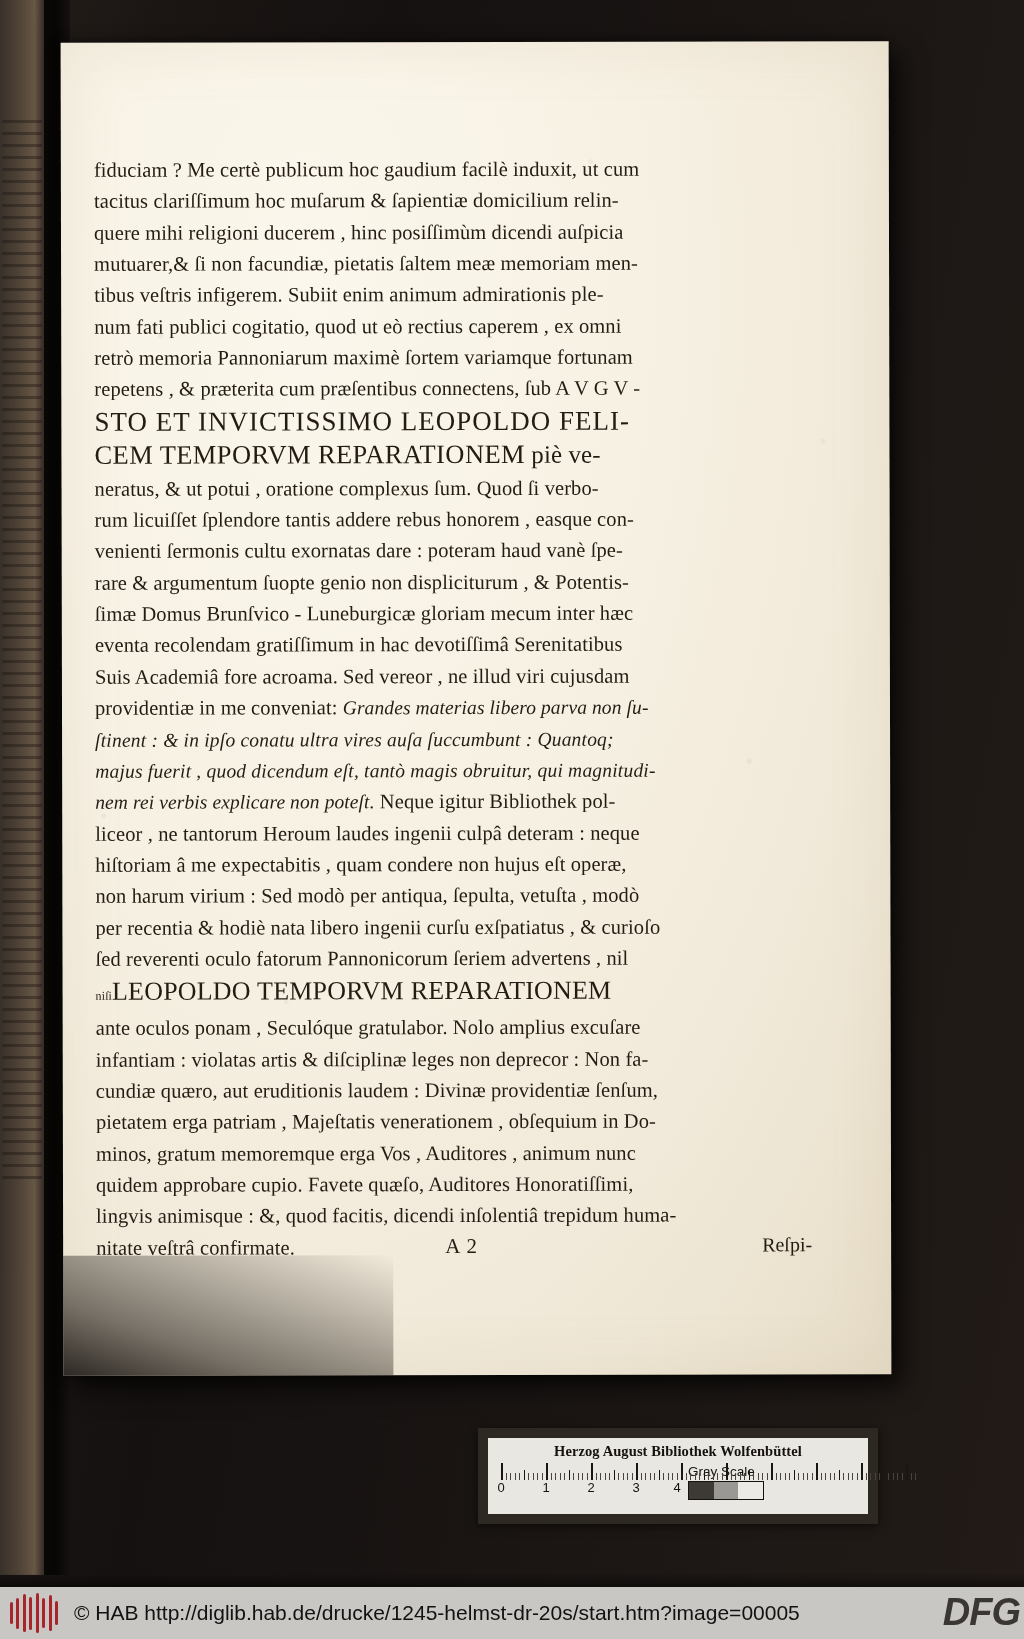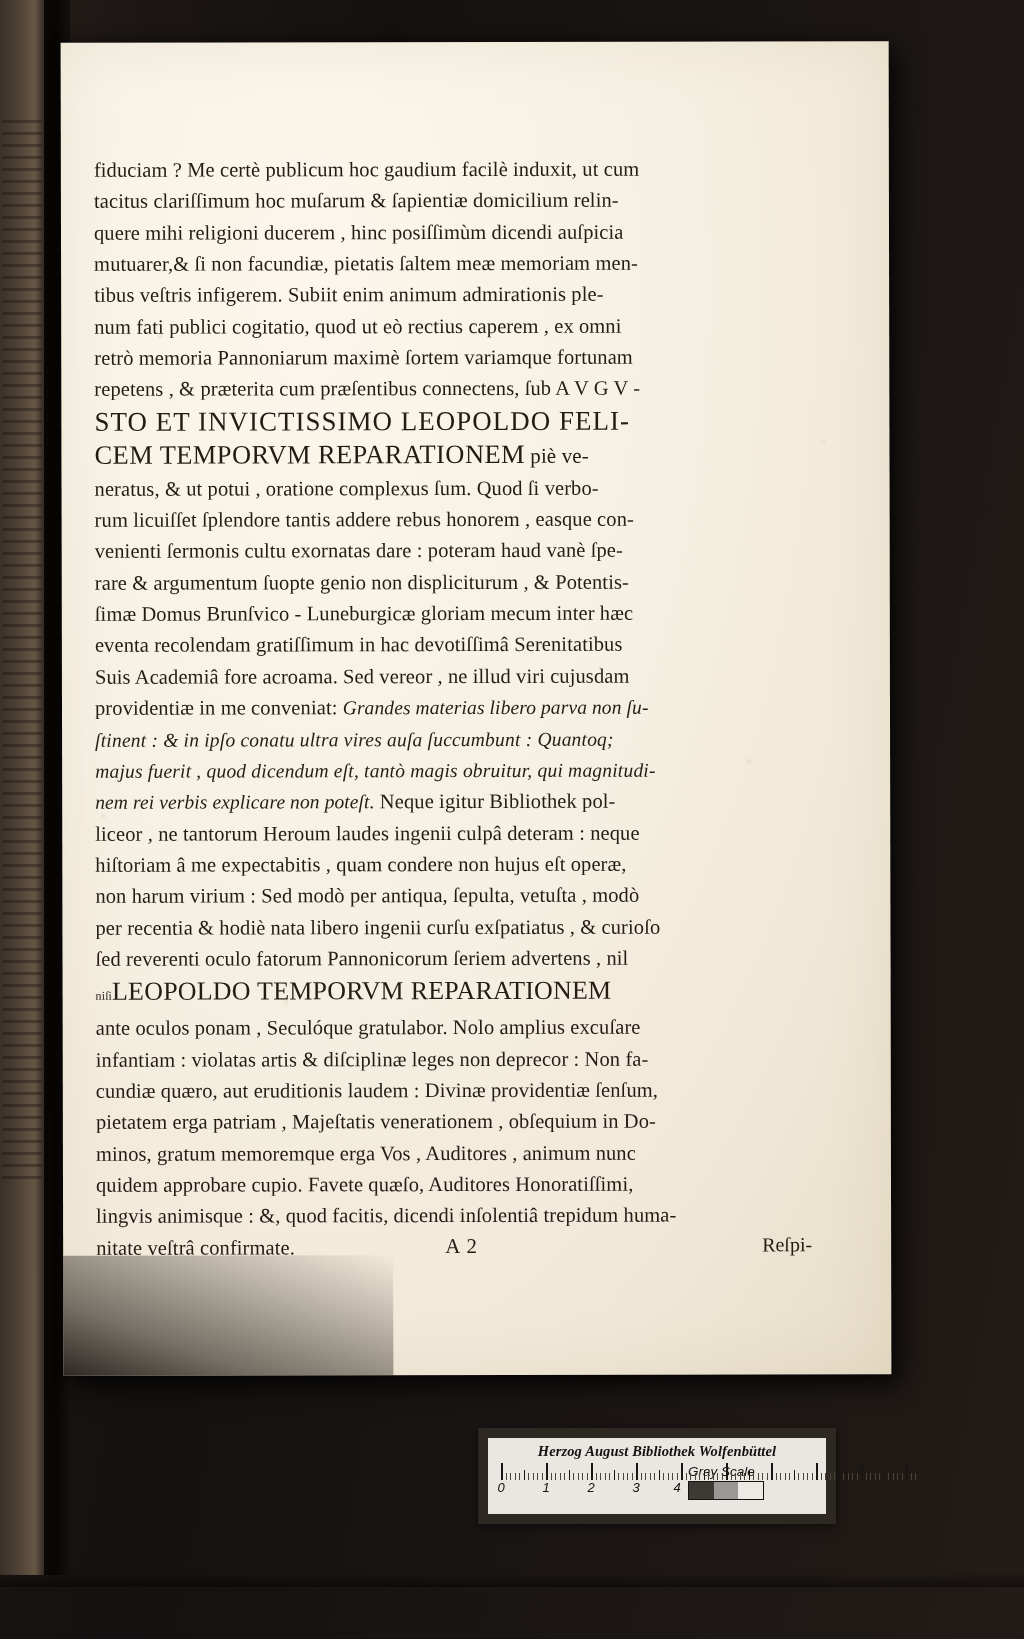--- a/index.html
+++ b/index.html
@@ -95,24 +95,23 @@
     font-size:19.5px;
     letter-spacing:.2px;
     display:block;
     white-space:nowrap;
   }
   .sm{font-size:19.5px;}
   #sig{position:absolute;left:382px;top:1192px;font-size:21px;color:#241c13;letter-spacing:1px;}
   #catch{position:absolute;left:699px;top:1192px;font-size:20px;color:#241c13;}
   
   #calcard{
-    position:absolute;left:478px;top:1428px;width:358px;height:96px;
+    position:absolute;left:478px;top:1428px;width:400px;height:96px;
     background:#2e2823;
     box-shadow:0 2px 9px rgba(0,0,0,.6);
-    font-style:italic;
   }
   #calinner{
     position:absolute;left:10px;top:10px;right:10px;bottom:10px;
     background:#e9e7e2;
   }
   #cal-title{
     text-align:center;font-family:"Liberation Serif", serif;font-weight:bold;
     font-size:14.5px;color:#14110e;padding-top:5px;letter-spacing:.1px;
   }
   #cal-body{
@@ -266,21 +265,21 @@
       <span class="ln">fiduciam ? Me certè publicum hoc gaudium facilè induxit, ut cum</span>
       <span class="ln">tacitus clariſſimum hoc muſarum  &amp;  ſapientiæ domicilium relin-</span>
       <span class="ln">quere mihi religioni ducerem ,  hinc posiſſimùm dicendi auſpicia</span>
       <span class="ln">mutuarer,&amp; ſi non facundiæ, pietatis ſaltem meæ memoriam men-</span>
       <span class="ln">tibus veſtris infigerem.      Subiit enim  animum  admirationis ple-</span>
       <span class="ln">num fati publici cogitatio, quod ut eò rectius caperem  ,  ex omni</span>
       <span class="ln">retrò memoria Pannoniarum maximè ſortem variamque fortunam</span>
       <span class="ln">repetens ,  &amp; præterita cum præſentibus connectens, ſub  A V G V -</span>
 
       <span class="caps">STO  ET  INVICTISSIMO  LEOPOLDO  FELI-</span>
-      <span class="ln" style="line-height:33px;"><span class="caps2">CEM   TEMPORVM  REPARATIONEM</span><span class="sm" style="font-size:21px;"> piè ve-</span></span>
+      <span class="ln" style="line-height:33px;"><span class="caps2">CEM   TEMPORVM  REPARATIONEM</span><span class="sm" style="font-size:25px;"> piè ve-</span></span>
 
       <span class="ln">neratus, &amp; ut potui , oratione complexus ſum.     Quod ſi verbo-</span>
       <span class="ln">rum licuiſſet ſplendore tantis addere rebus honorem , easque con-</span>
       <span class="ln">venienti ſermonis cultu exornatas dare :  poteram  haud  vanè ſpe-</span>
       <span class="ln">rare &amp; argumentum ſuopte genio non displiciturum , &amp; Potentis-</span>
       <span class="ln">ſimæ Domus Brunſvico - Luneburgicæ gloriam  mecum inter  hæc</span>
       <span class="ln">eventa recolendam gratiſſimum  in  hac devotiſſimâ Serenitatibus</span>
       <span class="ln">Suis Academiâ fore acroama.     Sed vereor , ne illud viri cujusdam</span>
 
       <span class="ln"><span>providentiæ in me conveniat: </span><span style="font-style:italic;font-size:19.5px;">Grandes  materias  libero parva non ſu-</span></span>
@@ -432,14 +431,28 @@
             <i style="background:#9a9894"></i>
             <i style="background:#eceae5"></i>
           </div>
         </div>
 
       </div>
     </div>
   </div>
 
   <div id="banner-top-shade"></div>
+  <div id="banner">
+    <div id="redlogo">
+      <i style="height:22px"></i>
+        <i style="height:31px"></i>
+        <i style="height:38px"></i>
+      <i style="height:33px"></i>
+        <i style="height:40px"></i>
+        <i style="height:30px"></i>
+      <i style="height:36px"></i>
+        <i style="height:24px"></i>
+    </div>
+    <div id="bannertext">© HAB http://diglib.hab.de/drucke/1245-helmst-dr-20s/start.htm?image=00005</div>
+    <div id="dfg">DFG</div>
+  </div>
 
 </div>
 
 </body></html>

